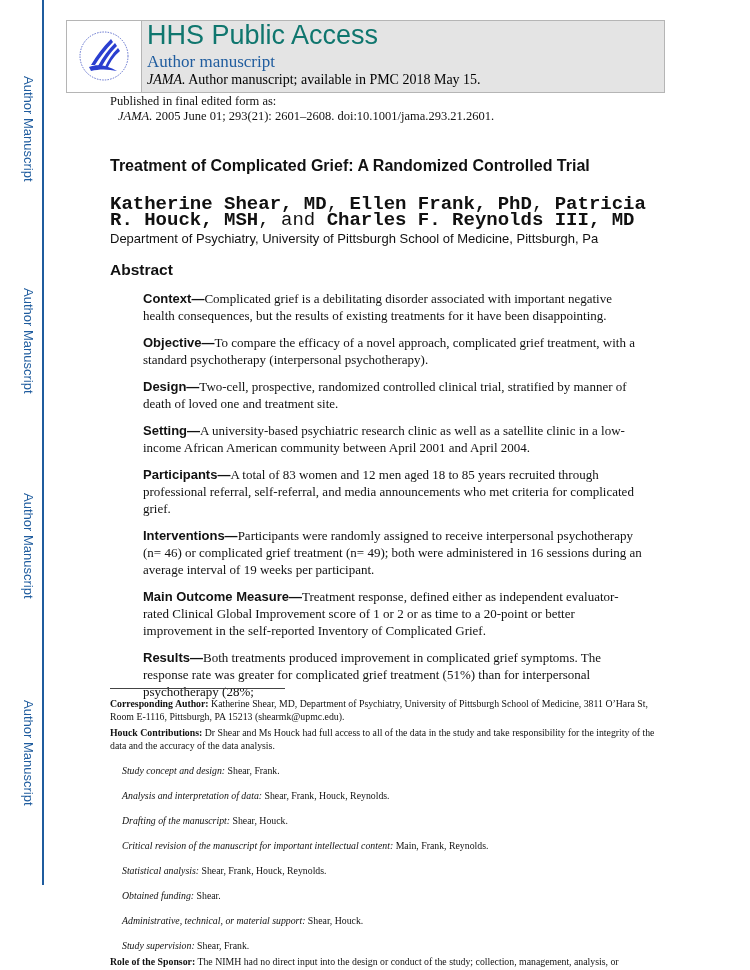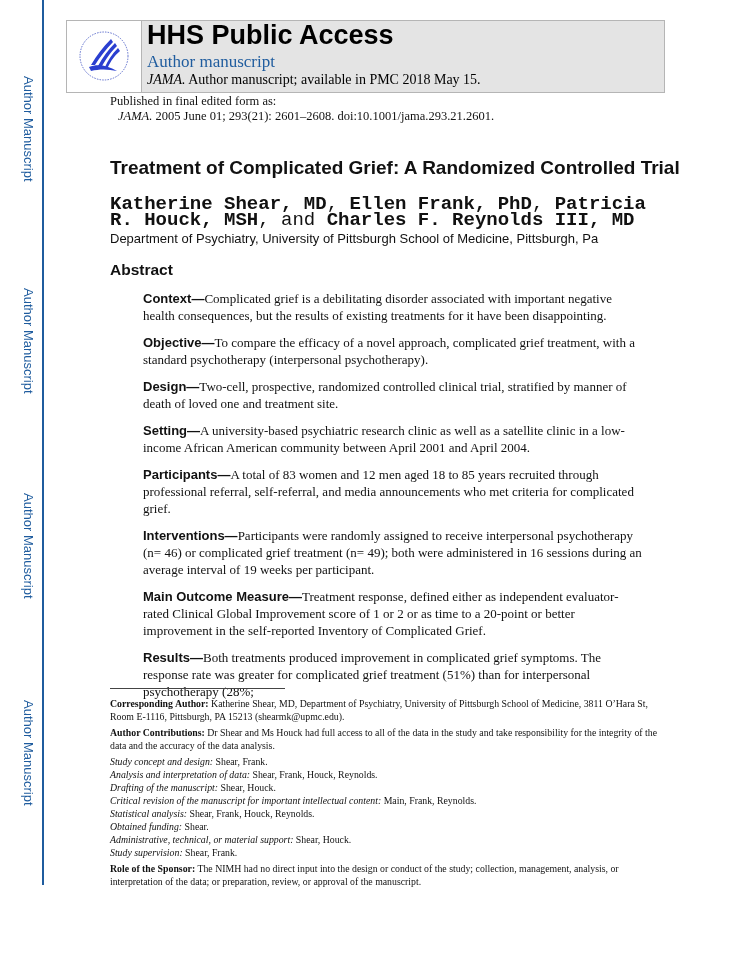--- a/index.html
+++ b/index.html
@@ -4,38 +4,38 @@
 <style>
   html, body { margin:0; padding:0; background:#ffffff; }
   body { width:750px; height:970px; position:relative; overflow:hidden; color:#111; }
   .sidebar-line { position:absolute; left:42px; top:0; width:2px; height:885px; background:#1f5c9e; }
   .side-label { position:absolute; left:20px; width:20px; height:160px; }
   .side-label span { position:absolute; left:0; top:0; transform-origin:0 0; transform:translate(16px,0) rotate(90deg);
      font-family:"Liberation Sans", sans-serif; font-size:13px; color:#1f5c9e; white-space:nowrap; }
   .header-box { position:absolute; left:66px; top:20px; width:599px; height:73px; border:1px solid #b5b5b5; background:#e4e4e4; box-sizing:border-box; }
   .logo-box { position:absolute; left:0; top:0; width:74px; height:71px; background:#ffffff; border-right:1px solid #b5b5b5; }
   .logo-box svg { position:absolute; left:10px; top:8px; }
-  .hdr-title { position:absolute; left:80px; top:-1px; font-family:"Liberation Sans", sans-serif; font-weight:bold; font-size:27px; color:#000000; }
+  .hdr-title { position:absolute; left:80px; top:-1px; font-family:"Liberation Sans", sans-serif; font-weight:normal; font-size:27px; color:#0f766e; }
   .hdr-sub { position:absolute; left:80px; top:31px; font-family:"Liberation Serif", serif; font-size:17px; color:#1f5c9e; }
   .hdr-journal { position:absolute; left:80px; top:51px; font-family:"Liberation Serif", serif; font-size:14px; color:#000000; white-space:nowrap; }
   .hdr-journal i { font-style:italic; }
   .pub { position:absolute; left:110px; top:94px; font-family:"Liberation Serif", serif; font-size:12.5px; line-height:15px; color:#111; }
   .pub .cite { padding-left:8px; }
-  .title { position:absolute; left:110px; top:157px; font-family:"Liberation Sans", sans-serif; font-weight:bold; font-size:19px; color:#111; white-space:nowrap; }
+  .title { position:absolute; left:110px; top:157px; font-family:"Liberation Sans", sans-serif; font-weight:bold; font-size:16px; color:#111; white-space:nowrap; }
   .authors { position:absolute; left:110px; top:196px; width:540px; font-family:Liberation Mono, monospace; font-size:19px; line-height:16px; }
   .authors b { font-weight:bold; }
   .affil { position:absolute; left:110px; top:231px; font-family:"Liberation Sans", sans-serif; font-size:13px; }
   .abs-head { position:absolute; left:110px; top:261px; font-family:"Liberation Sans", sans-serif; font-weight:bold; font-size:15.5px; }
   .abstract { position:absolute; left:133px; top:290px; width:510px; }
   .abs-para { font-family:"Liberation Serif", serif; font-size:13px; line-height:17px; margin:0 0 10px 10px; color:#111; }
   .abs-para .lbl { font-family:"Liberation Sans", sans-serif; font-weight:bold; font-size:13px; }
   .footrule { position:absolute; left:110px; top:688px; width:175px; height:1px; background:#444; }
   .foot { position:absolute; left:110px; top:697px; width:548px; font-family:"Liberation Serif", serif; font-size:9.8px; line-height:13px; color:#111; }
   .foot p { margin:0 0 3px 0; }
-  .foot .line { margin:0;font-family:Liberation Serif, serif; }
+  .foot .line { margin:12px;font-family:Liberation Serif, serif; }
   .foot b { font-weight:bold; }
   .foot i { font-style:italic; }
 </style>
 </head>
 <body>
 
 <div class="sidebar-line"></div>
 <div class="side-label" style="top:76px">
     <span>Author Manuscript</span>
   </div>
@@ -83,21 +83,21 @@
   <p class="abs-para"><span class="lbl">Setting—</span><span>A university-based psychiatric research clinic as well as a satellite clinic in a low-income African American community between April 2001 and April 2004.</span></p>
   <p class="abs-para"><span class="lbl">Participants—</span><span>A total of 83 women and 12 men aged 18 to 85 years recruited through professional referral, self-referral, and media announcements who met criteria for complicated grief.</span></p>
   <p class="abs-para"><span class="lbl">Interventions—</span><span>Participants were randomly assigned to receive interpersonal psychotherapy (n= 46) or complicated grief treatment (n= 49); both were administered in 16 sessions during an average interval of 19 weeks per participant.</span></p>
   <p class="abs-para"><span class="lbl">Main Outcome Measure—</span><span>Treatment response, defined either as independent evaluator-rated Clinical Global Improvement score of 1 or 2 or as time to a 20-point or better improvement in the self-reported Inventory of Complicated Grief.</span></p>
   <p class="abs-para"><span class="lbl">Results—</span><span>Both treatments produced improvement in complicated grief symptoms. The response rate was greater for complicated grief treatment (51%) than for interpersonal psychotherapy (28%;</span></p>
 </div>
 
 <div class="footrule"></div>
 <div class="foot">
   <p><b>Corresponding Author:</b><span> Katherine Shear, MD, Department of Psychiatry, University of Pittsburgh School of Medicine, 3811 O’Hara St, Room E-1116, Pittsburgh, PA 15213 (shearmk@upmc.edu).</span></p>
-  <p><b>Author Contributions:</b><span> Dr Shear and Ms Houck had full access to all of the data in the study and take responsibility for the integrity of the data and the accuracy of the data analysis.</span></p>
+  <p><b>Houck Contributions:</b><span> Dr Shear and Ms Houck had full access to all of the data in the study and take responsibility for the integrity of the data and the accuracy of the data analysis.</span></p>
   <div class="line"><i>Study concept and design:</i><span> Shear, Frank.</span></div>
   <div class="line"><i>Analysis and interpretation of data:</i><span> Shear, Frank, Houck, Reynolds.</span></div>
   <div class="line"><i>Drafting of the manuscript:</i><span> Shear, Houck.</span></div>
   <div class="line"><i>Critical revision of the manuscript for important intellectual content:</i><span> Main, Frank, Reynolds.</span></div>
   <div class="line"><i>Statistical analysis:</i><span> Shear, Frank, Houck, Reynolds.</span></div>
   <div class="line"><i>Obtained funding:</i><span> Shear.</span></div>
   <div class="line"><i>Administrative, technical, or material support:</i><span> Shear, Houck.</span></div>
   <div class="line" style="margin-bottom:3px"><i>Study supervision:</i><span> Shear, Frank.</span></div>
   <p><b>Role of the Sponsor:</b><span> The NIMH had no direct input into the design or conduct of the study; collection, management, analysis, or interpretation of the data; or preparation, review, or approval of the manuscript.</span></p>
 </div>

